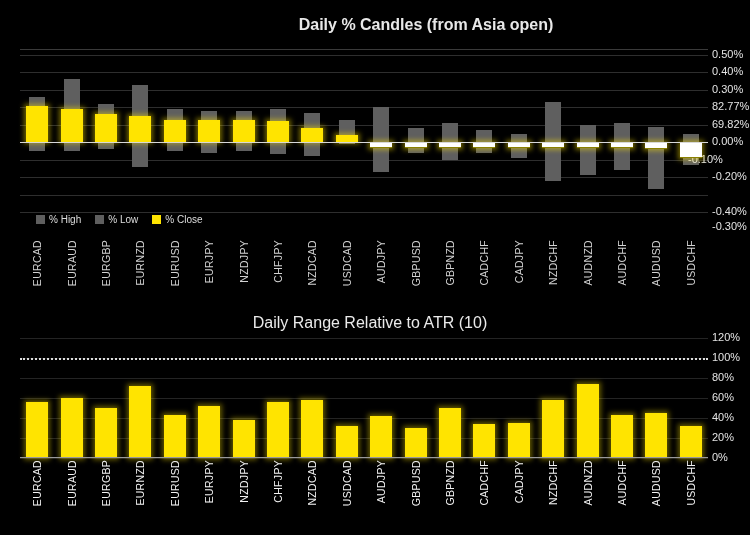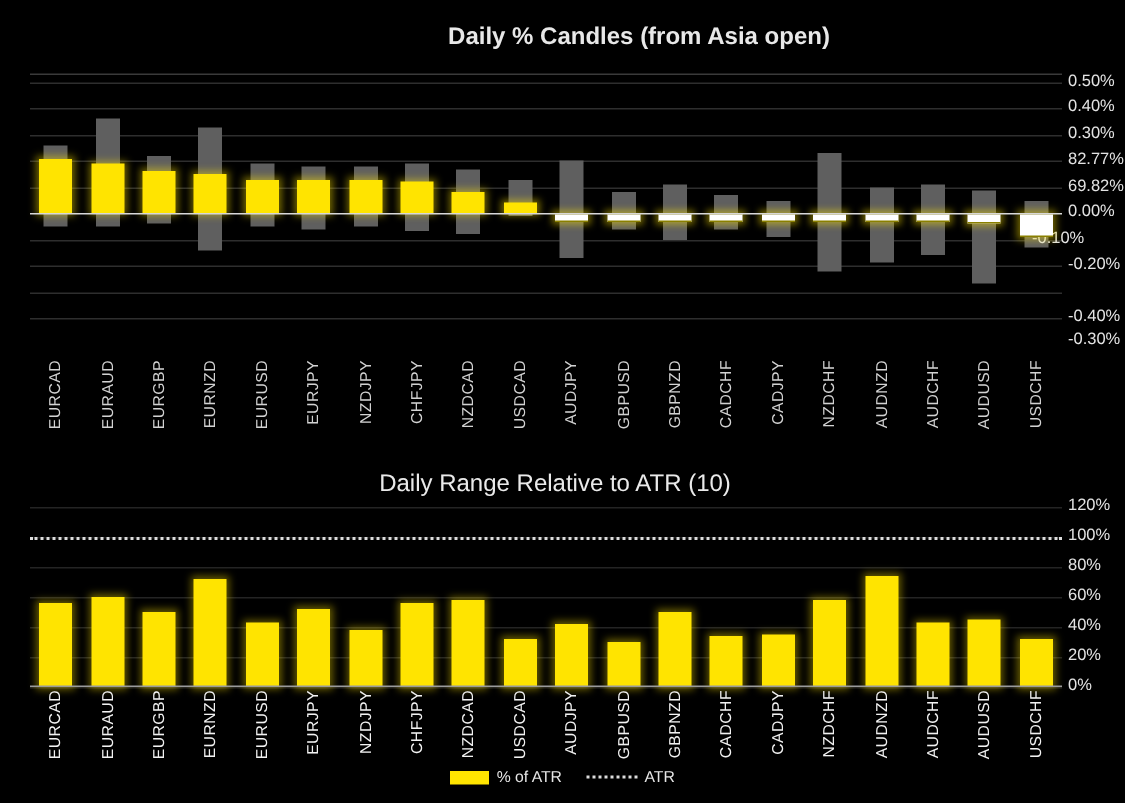--- a/index.html
+++ b/index.html
@@ -215,20 +215,34 @@
       <div class="ytick" style="left: 712px; top: 82.8889px;">0.30%</div>
       <div class="ytick" style="left: 712px; top: 100.333px;">82.77%</div>
       <div class="ytick" style="left: 712px; top: 117.778px;">69.82%</div>
       <div class="ytick" style="left: 712px; top: 135.222px;">0.00%</div>
       <div class="ytick" style="left: 688px; top: 152.667px;">-0.10%</div>
       <div class="ytick" style="left: 712px; top: 170.111px;">-0.20%</div>
       <div class="ytick" style="left: 712px; top: 187.556px; margin-top: 32px;">-0.30%</div>
       <div class="ytick" style="left: 712px; top: 205px;">-0.40%</div>
     </div>
 
+  <div id="legend1">
+      <div class="li">
+        <span class="swatch" style="background: rgb(95, 95, 95);"></span>
+        <span>% High</span>
+      </div>
+      <div class="li">
+        <span class="swatch" style="background: rgb(95, 95, 95);"></span>
+        <span>% Low</span>
+      </div>
+      <div class="li">
+        <span class="swatch" style="background: rgb(255, 228, 0);"></span>
+        <span>% Close</span>
+      </div>
+    </div>
   <div class="xlabels" id="xlabels1">
       <div class="xlab" style="left: 11.2px;">EURCAD</div>
       <div class="xlab" style="left: 45.6px;">EURAUD</div>
       <div class="xlab" style="left: 80px;">EURGBP</div>
       <div class="xlab" style="left: 114.4px;">EURNZD</div>
       <div class="xlab" style="left: 148.8px;">EURUSD</div>
       <div class="xlab" style="left: 183.2px;">EURJPY</div>
       <div class="xlab" style="left: 217.6px;">NZDJPY</div>
       <div class="xlab" style="left: 252px;">CHFJPY</div>
       <div class="xlab" style="left: 286.4px;">NZDCAD</div>
@@ -347,24 +361,14 @@
       <div class="xlab" style="left: 389.6px;">GBPUSD</div>
       <div class="xlab" style="left: 424px;">GBPNZD</div>
       <div class="xlab" style="left: 458.4px;">CADCHF</div>
       <div class="xlab" style="left: 492.8px;">CADJPY</div>
       <div class="xlab" style="left: 527.2px;">NZDCHF</div>
       <div class="xlab" style="left: 561.6px;">AUDNZD</div>
       <div class="xlab" style="left: 596px;">AUDCHF</div>
       <div class="xlab" style="left: 630.4px;">AUDUSD</div>
       <div class="xlab" style="left: 664.8px;">USDCHF</div>
     </div>
-  <div id="legend2">
-      <div class="li">
-        <span class="sw-bar" style="background: rgb(255, 228, 0);"></span>
-        <span>% of ATR</span>
-      </div>
-      <div class="li">
-        <span class="sw-dot"></span>
-        <span>ATR</span>
-      </div>
-    </div>
 
 </div>
 
 </body></html>

